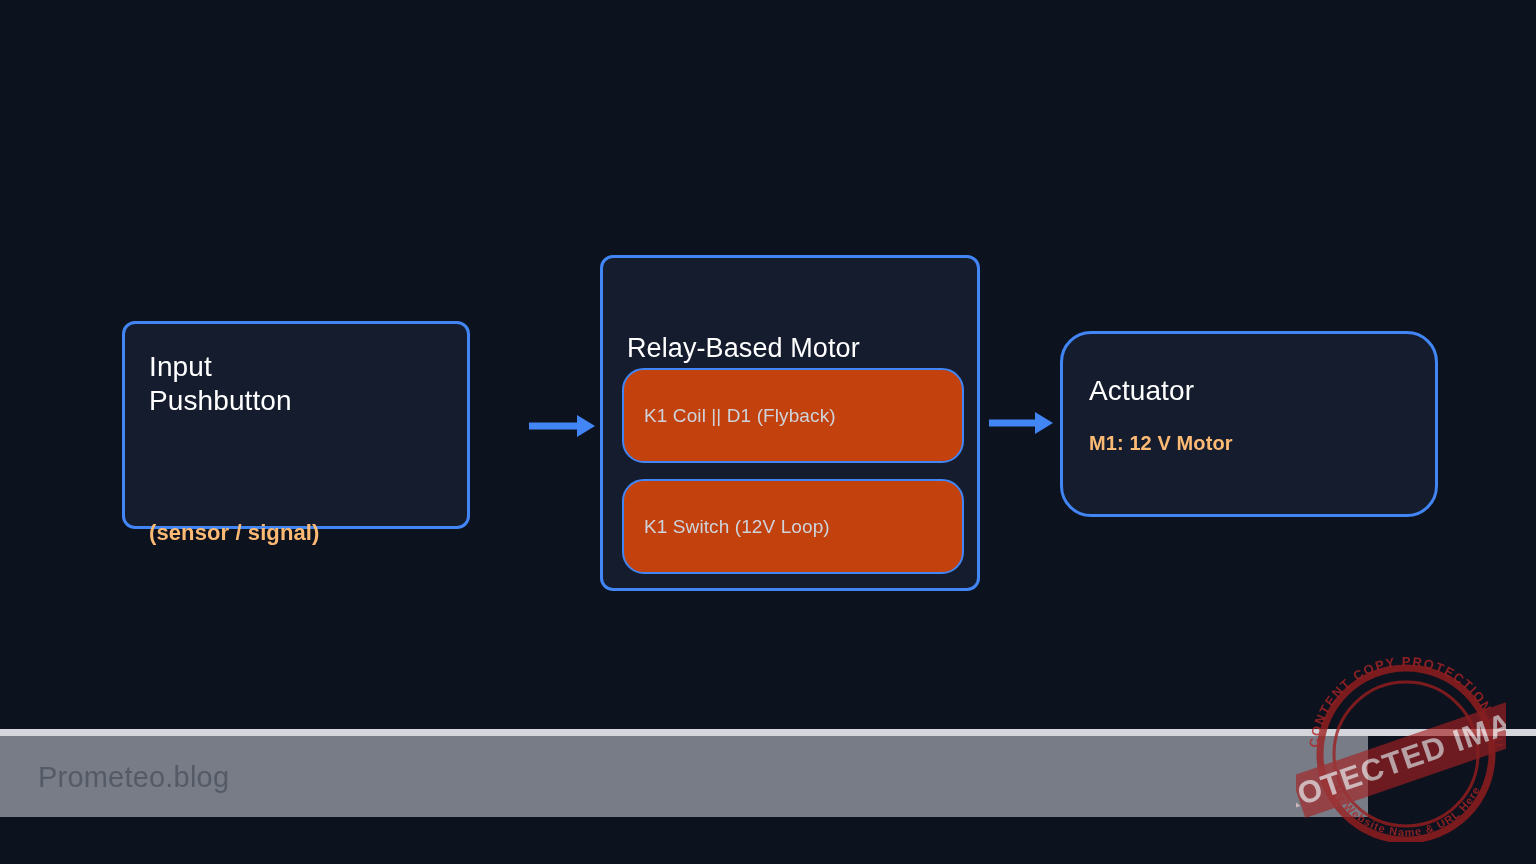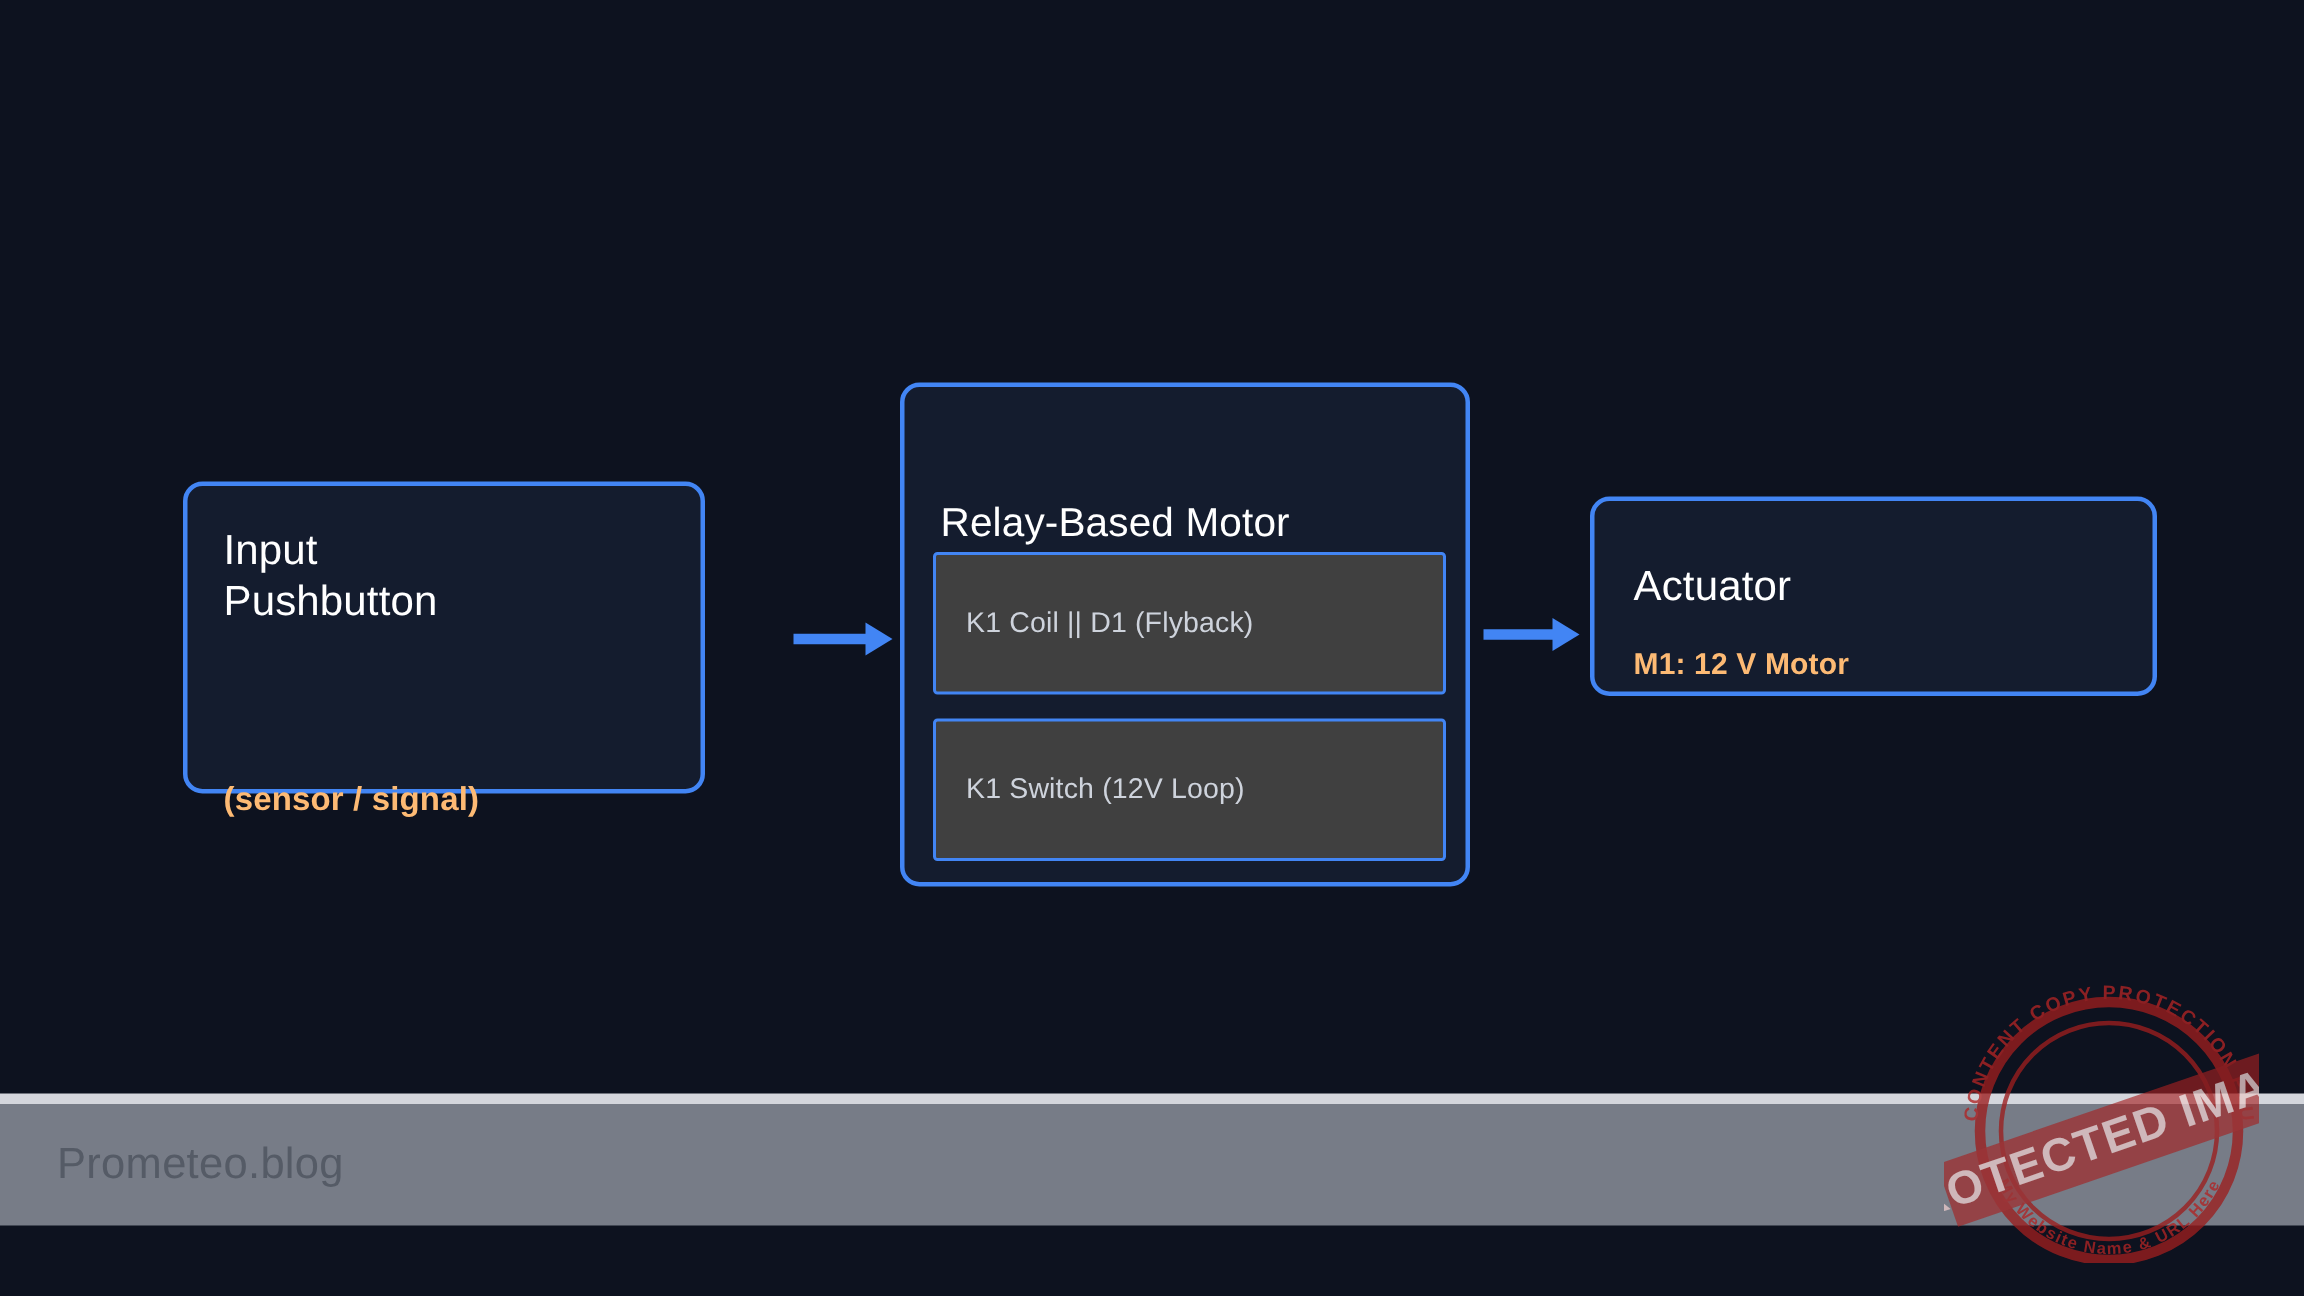--- a/index.html
+++ b/index.html
@@ -37,34 +37,34 @@
   #node-input .node-sub   { position:absolute; left:24px; top:152px; font-size:22px;margin-top:44px; }
 
   
   #node-relay { left:600px; top:255px; width:380px; height:336px; }
   #node-relay .node-title {
     position:absolute; left:24px; top:26px; width:310px; font-size:27px;margin-top:48px;
   }
   .subnode {
     position:absolute;
     left:19px; width:342px; height:95px;
-    background:#404040;
+    background:#c2410c;
     border:2px solid #4285f4;
-    border-radius:3px;
+    border-radius:22px;
   }
   #subnode-coil   { top:110px; }
   #subnode-switch { top:221px; }
   .subnode-label {
     position:absolute; left:20px; top:50%;
     transform:translateY(-50%);
     color:#ced3dc; font-size:19px; letter-spacing:.1px;
   }
 
   
-  #node-actuator { left:1060px; top:331px; width:378px; height:133px; }
+  #node-actuator { left:1060px; top:331px; width:378px; height:186px;border-radius:31px; }
   #node-actuator .node-title { position:absolute; left:26px; top:40px; font-size:28px; }
   #node-actuator .node-sub   { position:absolute; left:26px; top:98px; font-size:20px; }
 
   
   .arrow { position:absolute; height:26px; }
   #arrow-1 { left:529px; top:413px; width:66px; }
   #arrow-2 { left:989px; top:410px; width:64px; }
   .arrow-line {
     position:absolute; left:0; top:50%;
     transform:translateY(-50%);
@@ -79,21 +79,21 @@
     border-bottom:11px solid transparent;
     border-left:18px solid #4285f4;
   }
 
   
   #footer-strip {
     position:absolute; left:0; top:729px; width:1536px; height:7px;
     background:#d4d6dc;
   }
   #footer-bar {
-    position:absolute; left:0; top:736px; width:1536px; height:81px;
+    position:absolute; left:0; top:736px; width:1368px; height:81px;
     background:#777c87;
   }
   #footer-brand {
     position:absolute; left:38px; top:50%;
     transform:translateY(-50%);
     color:#555b66;
     font-size:29px;
     letter-spacing:.2px;
   }
 

